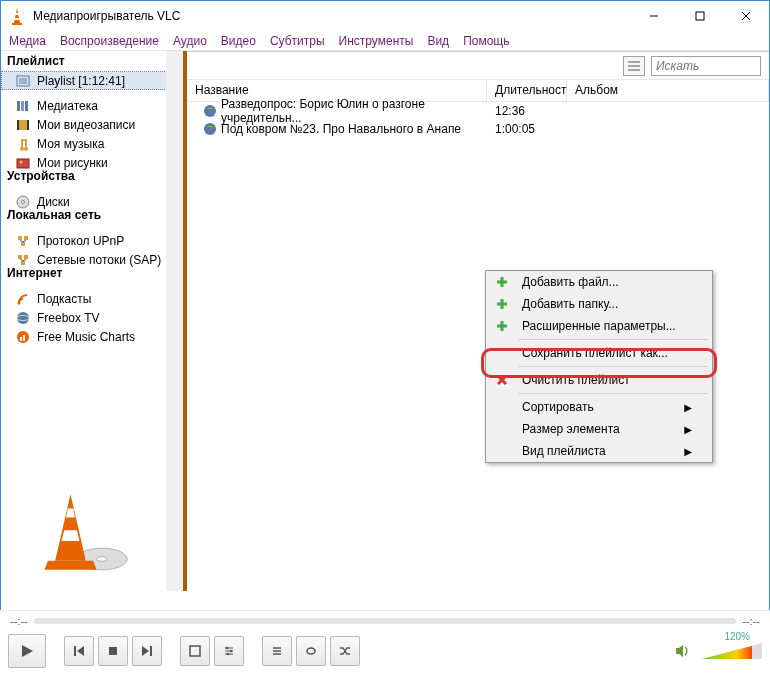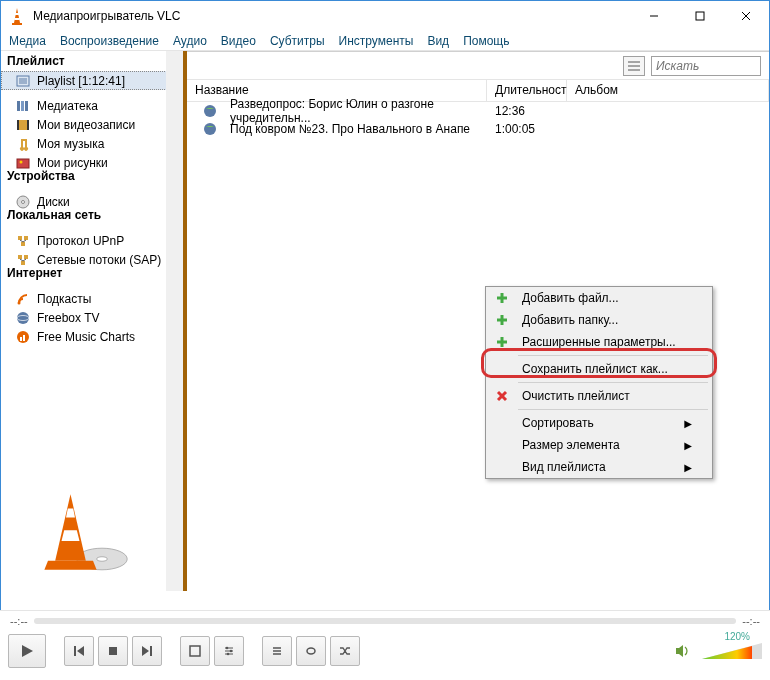--- a/index.html
+++ b/index.html
@@ -4,45 +4,45 @@
 <style>
 * { box-sizing: border-box; margin: 0; padding: 0; font-family: "Segoe UI", Tahoma, sans-serif; font-size: 12px; }
 body { width: 770px; height: 680px; background: #fff; overflow: hidden; border: 1px solid #3a8ad6; }
 .titlebar { height: 30px; background: #fff; display: flex; align-items: center; color: #000; }
 .titlebar .cone { width: 20px; height: 20px; margin: 0 6px; }
 .titlebar .title { flex: 1; color: #000; font-size: 12px; }
 .titlebar .btns { display: flex; height: 100%; }
 .titlebar .btns div { width: 46px; display: flex; align-items: center; justify-content: center; color: #000; }
 .titlebar .btns .close { background: none; }
 .menubar { height: 20px; display: flex; gap: 14px; padding: 0 8px; align-items: center; background: #fff; border-bottom: 1px solid #e5e5e5; }
-.menubar span { font-size: 12px; color: #0c4a6e; }
+.menubar span { font-size: 12px; color: #701a75; }
 .split { display: flex; height: 540px; }
 .sidebar { width: 186px; background: #fff; border-right: 4px solid #a16207; overflow-y: auto; position: relative; }
 .sidebar .scrollbar-v { position: absolute; right: 0; top: 0; width: 17px; height: 100%; background: #f0f0f0; }
 .side-header { font-weight: bold; padding: 3px 6px; font-size: 12px; }
 .side-header:first-child { background: #fff; }
 .side-item { display: flex; align-items: center; gap: 6px; padding: 15px 6px 2px 14px; height: 19px; }
 .side-item.selected { background: #dce6f2; border: 1px dotted #888; padding: 1px 5px 1px 13px; }
 .icon { width: 16px; height: 16px; display: inline-flex; align-items: center; justify-content: center; }
 .cone-img { width: 120px; height: 90px; margin: 20px auto 10px; display: block; }
 .sidebar-bottom { position: absolute; bottom: 4px; left: 0; right: 17px; }
 .main { flex: 1; position: relative; background: #fff; border-top: 1px solid #d0d0d0; }
 .toolbar-main { height: 28px; display: flex; align-items: center; justify-content: flex-end; gap: 6px; padding: 0 8px; border-bottom: 1px solid #e5e5e5; }
 .toolbar-main .view-icon { width: 22px; height: 20px; border: 1px solid #a0a0a0; display: flex; align-items: center; justify-content: center; background: #f5f5f5; }
 .toolbar-main input { height: 20px; border: 1px solid #a0a0a0; padding: 0 4px; width: 110px; font-style: italic; color: #404040; }
 .list-header { height: 22px; display: flex; border-bottom: 1px solid #e5e5e5; }
 .list-header div { padding: 3px 8px; border-right: 1px solid #e5e5e5; font-size: 12px; }
 .col-title { width: 300px; }
 .col-dur { width: 80px; }
 .col-album { flex: 1; }
 .row { display: flex; height: 18px; align-items: center; }
-.row .col-title { display: flex; align-items: center; gap: 13px; padding-left: 16px; }
+.row .col-title { display: flex; align-items: center; gap: 4px; padding-left: 16px; }
 .row .col-dur { padding-left: 8px; }
 .globe { width: 14px; height: 14px; }
-.context-menu { position: absolute; left: 298px; top: 234px; width: 228px; background: #f0f0f0; border: 1px solid #979797; box-shadow: 2px 2px 4px rgba(0,0,0,0.3); }
+.context-menu { position: absolute; left: 298px; top: 218px; width: 228px; background: #f0f0f0; border: 1px solid #979797; box-shadow: 2px 2px 4px rgba(0,0,0,0.3); }
 .cm-item { height: 22px; display: flex; align-items: center; padding: 0 20px 0 6px; gap: 10px; }
 .cm-item .cm-icon { width: 20px; display: flex; justify-content: center; }
 .cm-sep { height: 1px; background: #d0d0d0; margin: 2px 4px 2px 32px; }
 .cm-arrow { margin-left: auto; font-size: 10px; }
 .cm-highlight { position: absolute; border: 3px solid #d63333; border-radius: 10px; left: 294px; top: 296px; width: 236px; height: 30px; pointer-events:none; }
 .bottom { position: absolute; bottom: 0; left: 0; right: 0; height: 70px; background: #fff; border-top: 1px solid #e5e5e5; }
 .seek { height: 20px; display: flex; align-items: center; padding: 0 10px; gap: 6px; }
 .seek .time { font-size: 11px; color: #555; }
 .seek .track { flex: 1; height: 6px; background: #e3e3e3; border-radius: 3px; position: relative; }
 .controls { height: 40px; display: flex; align-items: center; padding: 0 8px; gap: 4px; }

